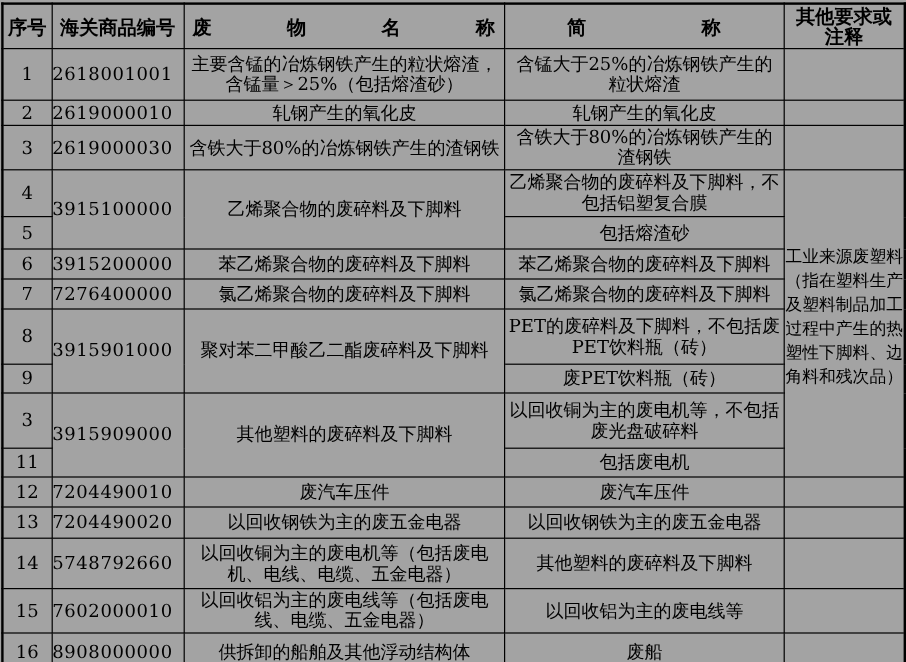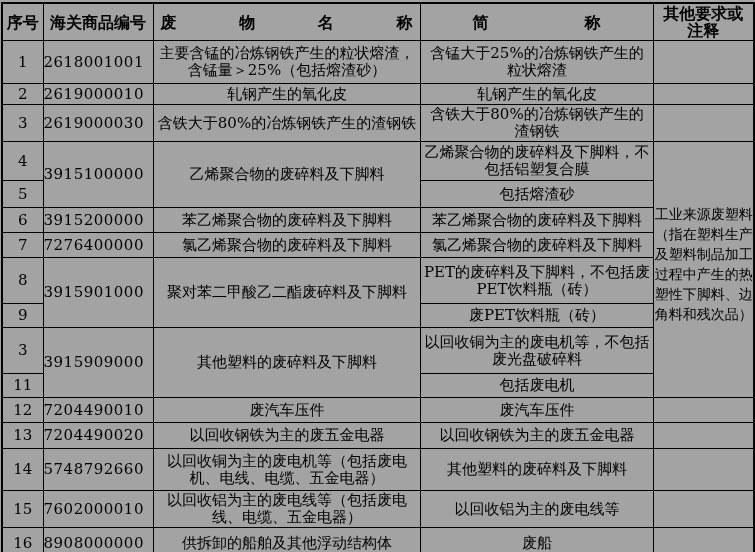--- a/index.html
+++ b/index.html
@@ -44,21 +44,21 @@
     padding: 1px 2px;
   }
   td.no   { text-align: center; }
   td.code { text-align: left; letter-spacing: 0.5px; }
   td.name, td.short {
     text-align: center;
     padding: 1px 2px 1px 3px;
     word-break: break-all;
   }
   td.notes {
-    text-align: center;
+    text-align: left;
     font-size: 14px;
     line-height: 20px;
     padding: 0 0 12px 1px;
     word-break: break-all;
   }
   .spread {
     display: flex;
     justify-content: space-between;
     padding: 0 5px;
   }

